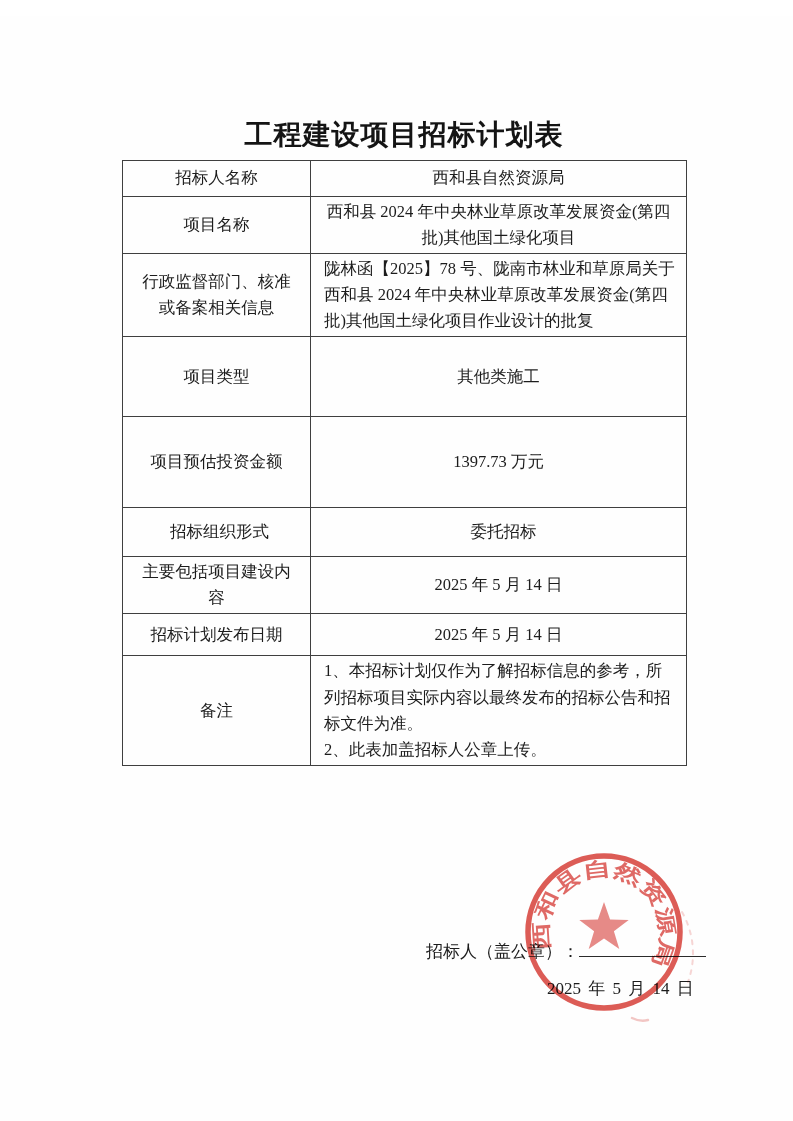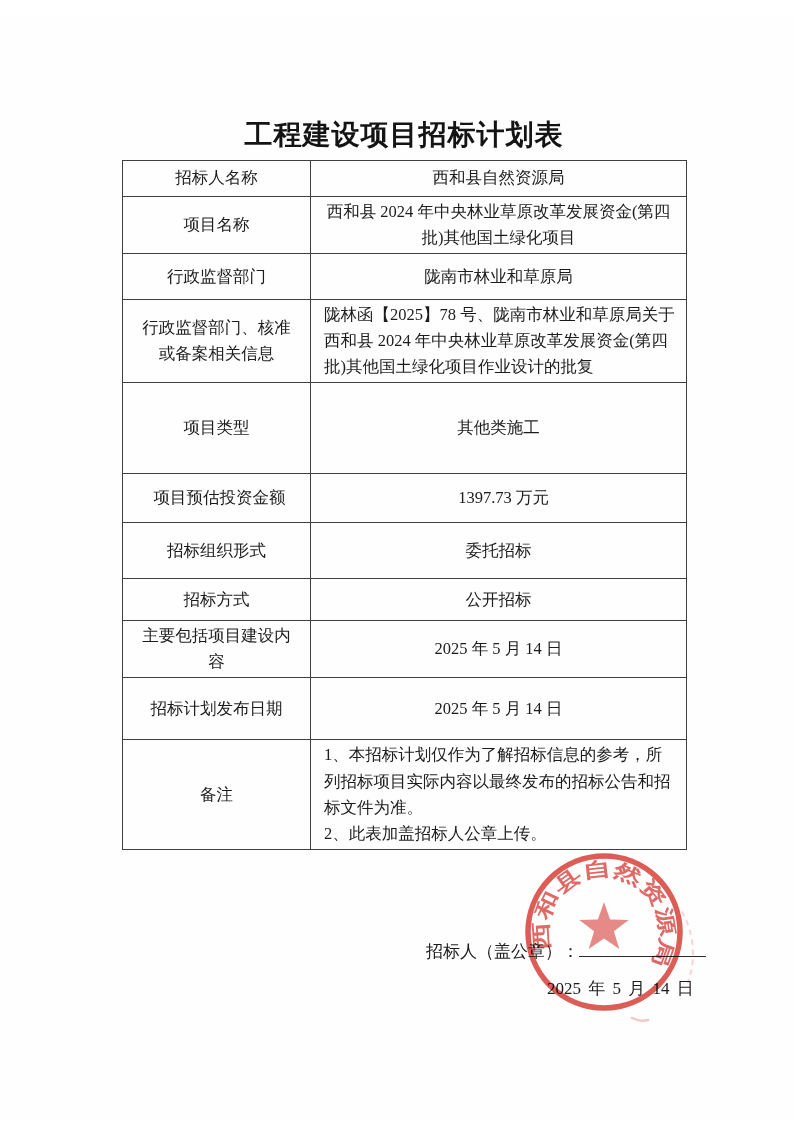--- a/index.html
+++ b/index.html
@@ -110,42 +110,34 @@
     <tbody>
       <tr>
         <td class="label">招标人名称</td>
         <td class="value val-center">西和县自然资源局</td>
       </tr>
       <tr>
         <td class="label">项目名称</td>
         <td class="value val-center">西和县 2024 年中央林业草原改革发展资金(第四批)其他国土绿化项目</td>
       </tr>
       <tr>
-        <td class="label">行政监督部门</td>
-        <td class="value val-center">陇南市林业和草原局</td>
-      </tr>
-      <tr>
         <td class="label">行政监督部门、核准或备案相关信息</td>
         <td class="value val-left">陇林函【2025】78 号、陇南市林业和草原局关于西和县 2024 年中央林业草原改革发展资金(第四批)其他国土绿化项目作业设计的批复</td>
       </tr>
       <tr>
         <td class="label">项目类型</td>
         <td class="value val-center">其他类施工</td>
       </tr>
       <tr>
         <td class="label">项目预估投资金额</td>
         <td class="value val-center">1397.73 万元</td>
       </tr>
       <tr>
         <td class="label">招标组织形式</td>
         <td class="value val-center">委托招标</td>
-      </tr>
-      <tr>
-        <td class="label">招标方式</td>
-        <td class="value val-center">公开招标</td>
       </tr>
       <tr>
         <td class="label">主要包括项目建设内容</td>
         <td class="value val-center">2025 年 5 月 14 日</td>
       </tr>
       <tr>
         <td class="label">招标计划发布日期</td>
         <td class="value val-center">2025 年 5 月 14 日</td>
       </tr>
       <tr>

